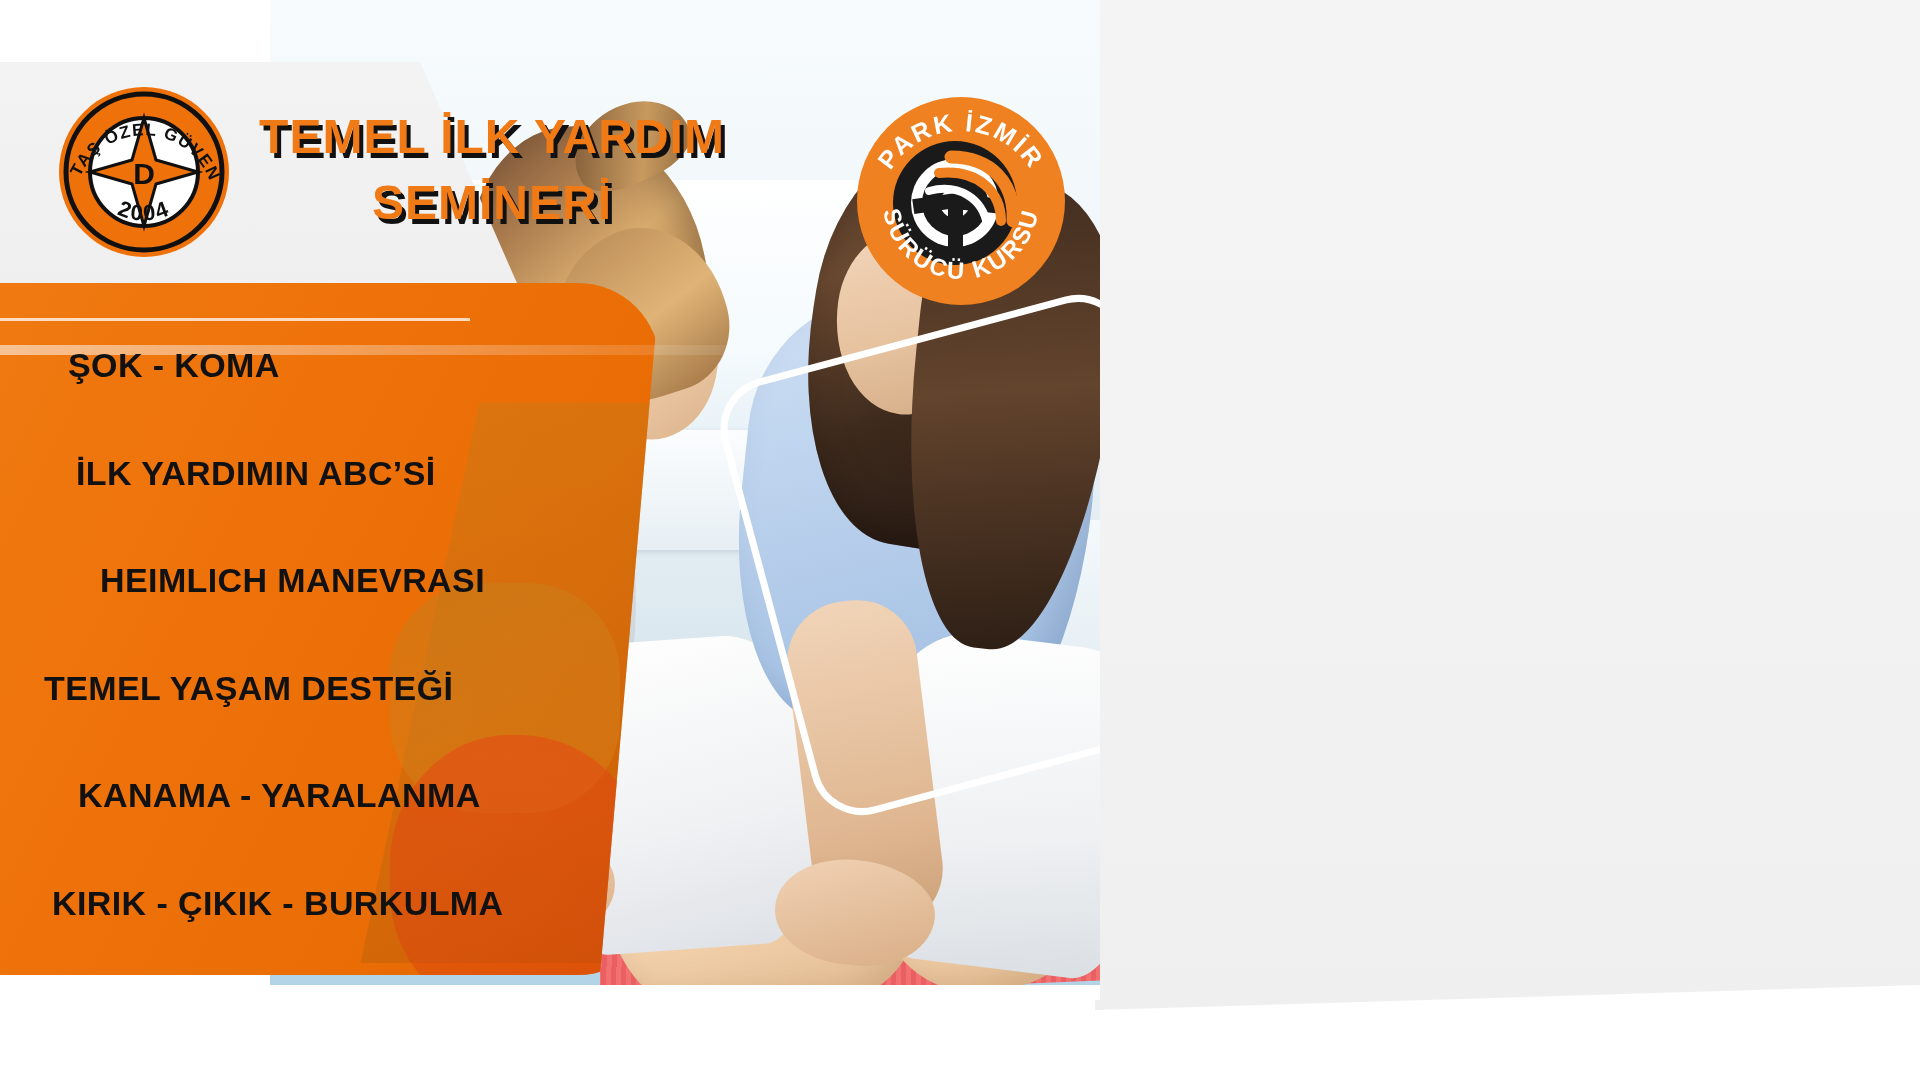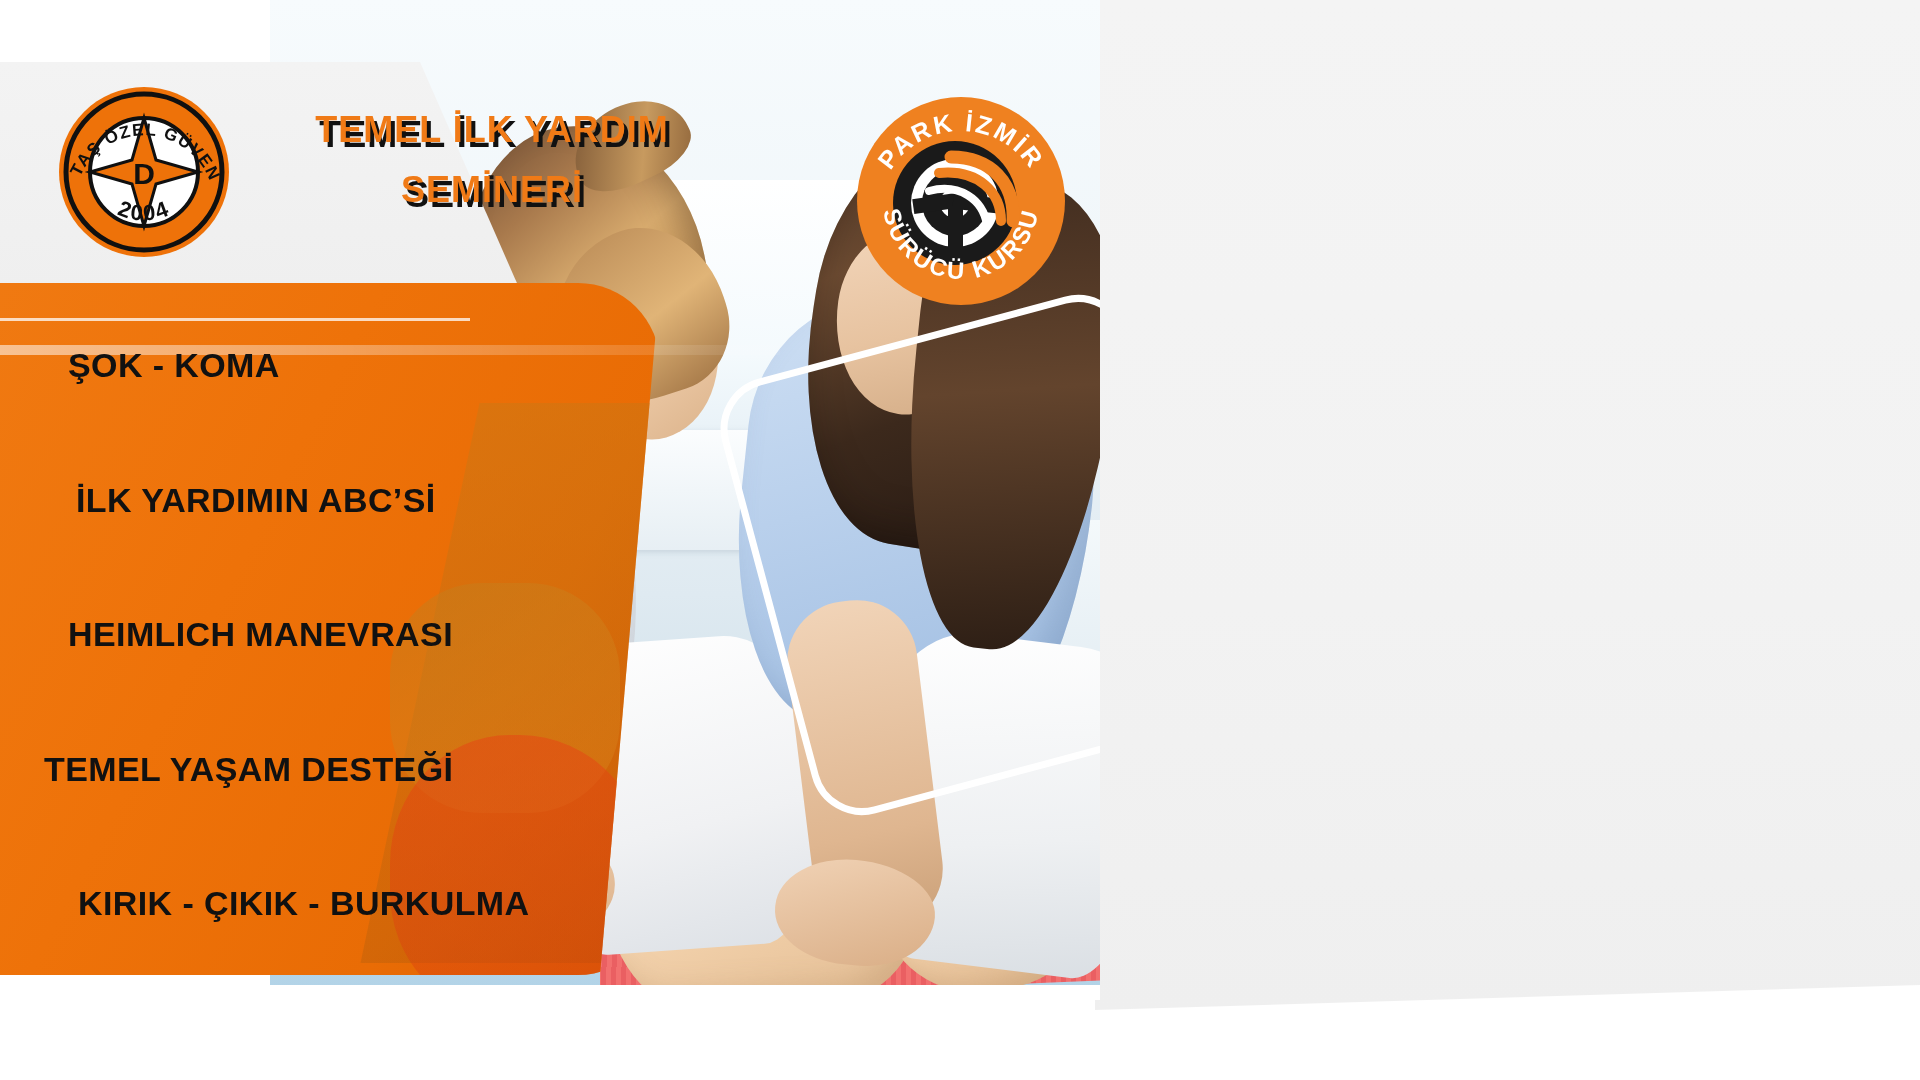--- a/index.html
+++ b/index.html
@@ -231,37 +231,37 @@
   .topic{
     color:#111111;
     font-weight:bold;
     font-size:34px;
     letter-spacing:.4px;
     white-space:nowrap;
     line-height:1;
   }
   .topic:nth-child(1){ padding-left:52px; }
   .topic:nth-child(2){ padding-left:60px; }
-  .topic:nth-child(3){ padding-left:52px; }
+  .topic:nth-child(3){ padding-left:52px;margin-left:32px; }
   .topic:nth-child(4){ padding-left:28px; }
   .topic:nth-child(5){ padding-left:62px; }
   .topic:nth-child(6){ padding-left:36px; }
 
   
   .title-block{
     position:absolute; left:232px; top:110px; width:520px; z-index:9;
     text-align:center;
   }
   .title-line{
-    font-size:36px; font-weight:bold; color:#f07a16;
+    font-size:48px; font-weight:bold; color:#f07a16;
     letter-spacing:1px; line-height:1.12;
     text-shadow:4px 5px 0 #111111;
     white-space:nowrap;
   }
-  .title-line.l2{ margin-top:20px; }
+  .title-line.l2{ margin-top:12px; }
 
   
   .deltas{
     position:absolute; left:56px; top:84px; width:176px; height:176px; z-index:9;
   }
 
   
   .parkizmir{
     position:absolute; left:855px; top:95px; width:212px; height:212px; z-index:9;
   }
@@ -331,20 +331,21 @@
       <div class="tint-b"></div>
     </div>
     <div class="thin-divider"></div>
     <div class="panel-shine"></div>
 
     <div class="topics">
       <div class="topic">ŞOK - KOMA</div>
       <div class="topic">İLK YARDIMIN ABC’Sİ</div>
       <div class="topic">HEIMLICH MANEVRASI</div>
       <div class="topic">TEMEL YAŞAM DESTEĞİ</div>
+      <div class="topic">KANAMA - YARALANMA</div>
       <div class="topic">KIRIK - ÇIKIK - BURKULMA</div>
     </div>
 
     <div class="edge-bottom"></div>
 
     <div class="title-block">
       <div class="title-line l1">TEMEL İLK YARDIM</div>
       <div class="title-line l2">SEMİNERİ</div>
     </div>
 

